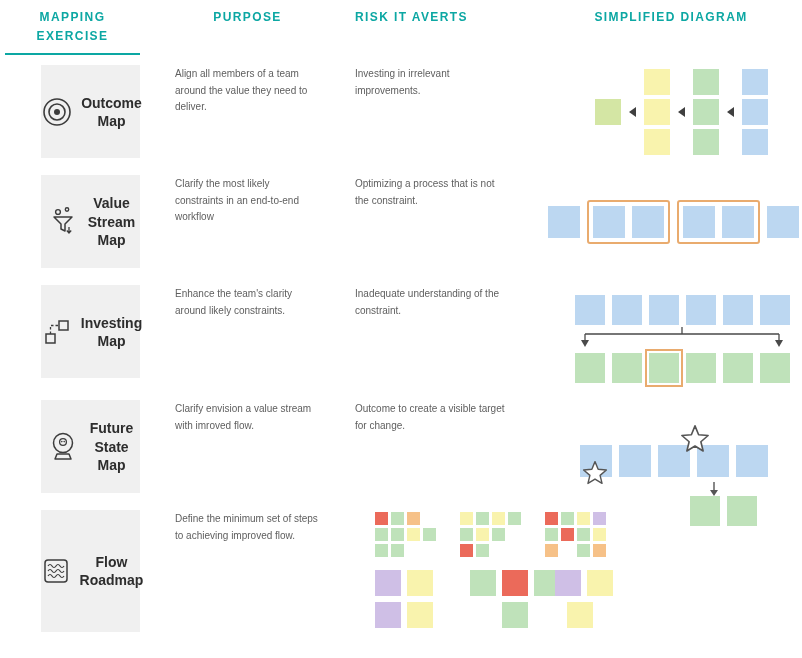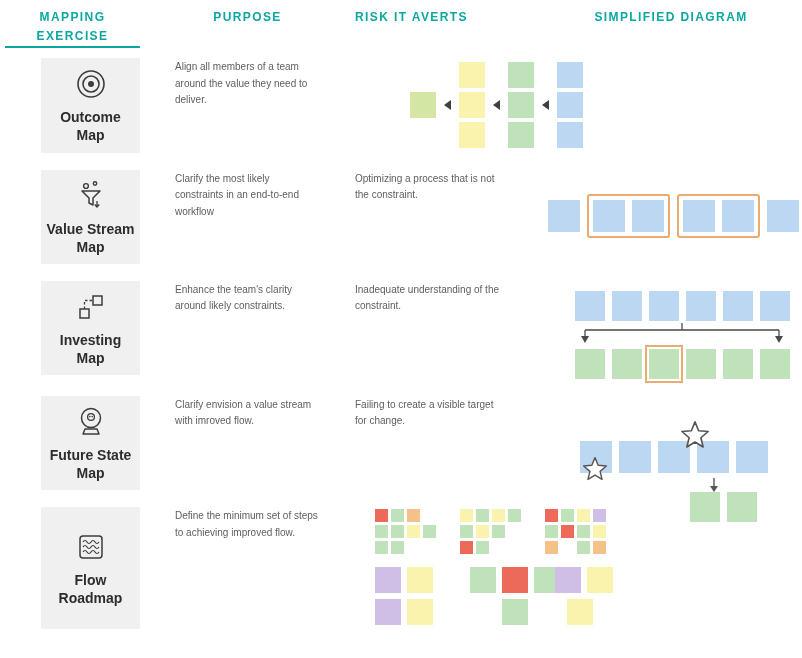--- a/index.html
+++ b/index.html
@@ -2,26 +2,26 @@
 <html style="--c-teal: #0ca7a3; --c-blue: #bcd7f1; --c-green: #bfe2ba; --c-lightgreen: #d4e6a4; --c-yellow: #f9f3ad; --c-purple: #cfbfe6; --c-red: #eb6a5a; --c-orange: #f6c188; --c-frame: #e9ab6e; --c-cellbg: #f0f0f0;"><head>
 <meta charset="utf-8">
 <style>
   *{margin:0;padding:0;box-sizing:border-box;}
   html,body{background:#ffffff;}
   body{width:802px;height:658px;font-family:"Liberation Sans",sans-serif;padding:8px 0 0 5px;overflow:hidden;}
 
   .grid{display:grid;grid-template-columns:135px 145px 150px 262px;column-gap:35px;align-items:start;}
   .header-row{margin-bottom:10px;}
   .hdr{color:var(--c-teal,#0ca7a3);font-weight:bold;font-size:12px;letter-spacing:1.4px;line-height:1.55;}
-  .hdr-exercise{text-align:center;border-bottom:2px solid var(--c-teal,#0ca7a3);padding-bottom:1px;}
+  .hdr-exercise{text-align:center;border-bottom:2px solid var(--c-teal,#0ca7a3);padding-bottom:8px;}
   .hdr-purpose{text-align:center;}
   .hdr-diagram{text-align:center;}
 
   .trow{margin-bottom:17px;}
-  .exercise-cell{background:var(--c-cellbg,#f0f0f0);min-height:93px;display:flex;flex-direction:column;align-items:center;justify-content:center;gap:6px;padding:8px 4px;margin-left:36px;}
+  .exercise-cell{background:var(--c-cellbg,#f0f0f0);min-height:93px;display:flex;align-items:center;justify-content:center;gap:6px;padding:8px 4px;margin-left:36px;}
   .trow-flow .exercise-cell{min-height:122px;}
   .exercise-label{font-weight:bold;font-size:14px;color:#2d2d2d;text-align:center;line-height:1.3;max-width:92px;}
   .purpose-cell,.risk-cell{font-size:10px;color:#5e5e5e;line-height:1.65;padding-top:1px;}
   .icon svg{display:block;}
 
   .sq{flex:none;}
   .sq.s26{width:26px;height:26px;}
   .sq.s30{width:30px;height:30px;}
   .sq.s32{width:32px;height:32px;}
   .c-blue{background:var(--c-blue,#bcd7f1);}
@@ -84,20 +84,21 @@
       <span class="icon">
         <svg width="36" height="36" viewBox="0 0 36 36">
           <circle cx="18" cy="18" r="13" fill="none" stroke="#3c3c3c" stroke-width="1.6"></circle>
           <circle cx="18" cy="18" r="8" fill="none" stroke="#3c3c3c" stroke-width="1.6"></circle>
           <circle cx="18" cy="18" r="3" fill="#3c3c3c"></circle>
         </svg>
       </span>
       <span class="exercise-label">Outcome Map</span>
     </div>
     <div class="purpose-cell">Align all members of a team around the value they need to deliver.</div>
+    <div class="risk-cell">Investing in irrelevant improvements.</div>
     <div class="outcome-diagram">
       <div class="vcol">
           <div class="sq s26 c-lightgreen"></div>
         </div>
       <span class="tri-left"></span>
       <div class="vcol">
           <div class="sq s26 c-yellow"></div>
           <div class="sq s26 c-yellow"></div>
           <div class="sq s26 c-yellow"></div>
         </div>
@@ -199,21 +200,21 @@
           <circle cx="18" cy="14" r="9.5" fill="none" stroke="#3c3c3c" stroke-width="1.5"></circle>
           <circle cx="18" cy="13" r="3.4" fill="none" stroke="#3c3c3c" stroke-width="1.3"></circle>
           <circle cx="16.8" cy="12.6" r="0.8" fill="#3c3c3c"></circle>
           <circle cx="19.2" cy="12.6" r="0.8" fill="#3c3c3c"></circle>
           <path d="M12 25 H24 L26 30 H10 Z" fill="none" stroke="#3c3c3c" stroke-width="1.5" stroke-linejoin="round"></path>
         </svg>
       </span>
       <span class="exercise-label">Future State Map</span>
     </div>
     <div class="purpose-cell">Clarify envision a value stream with imroved flow.</div>
-    <div class="risk-cell">Failing to create a visible target for change.</div>
+    <div class="risk-cell">Outcome to create a visible target for change.</div>
     <div class="fs-diagram">
       <div class="fs-row hrow">
           <div class="sq s32 c-blue"></div>
           <div class="sq s32 c-blue"></div>
           <div class="sq s32 c-blue"></div>
           <div class="sq s32 c-blue"></div>
           <div class="sq s32 c-blue"></div>
         </div>
       <span class="fs-star1">
         <svg width="26" height="26" viewBox="0 0 24 24">

